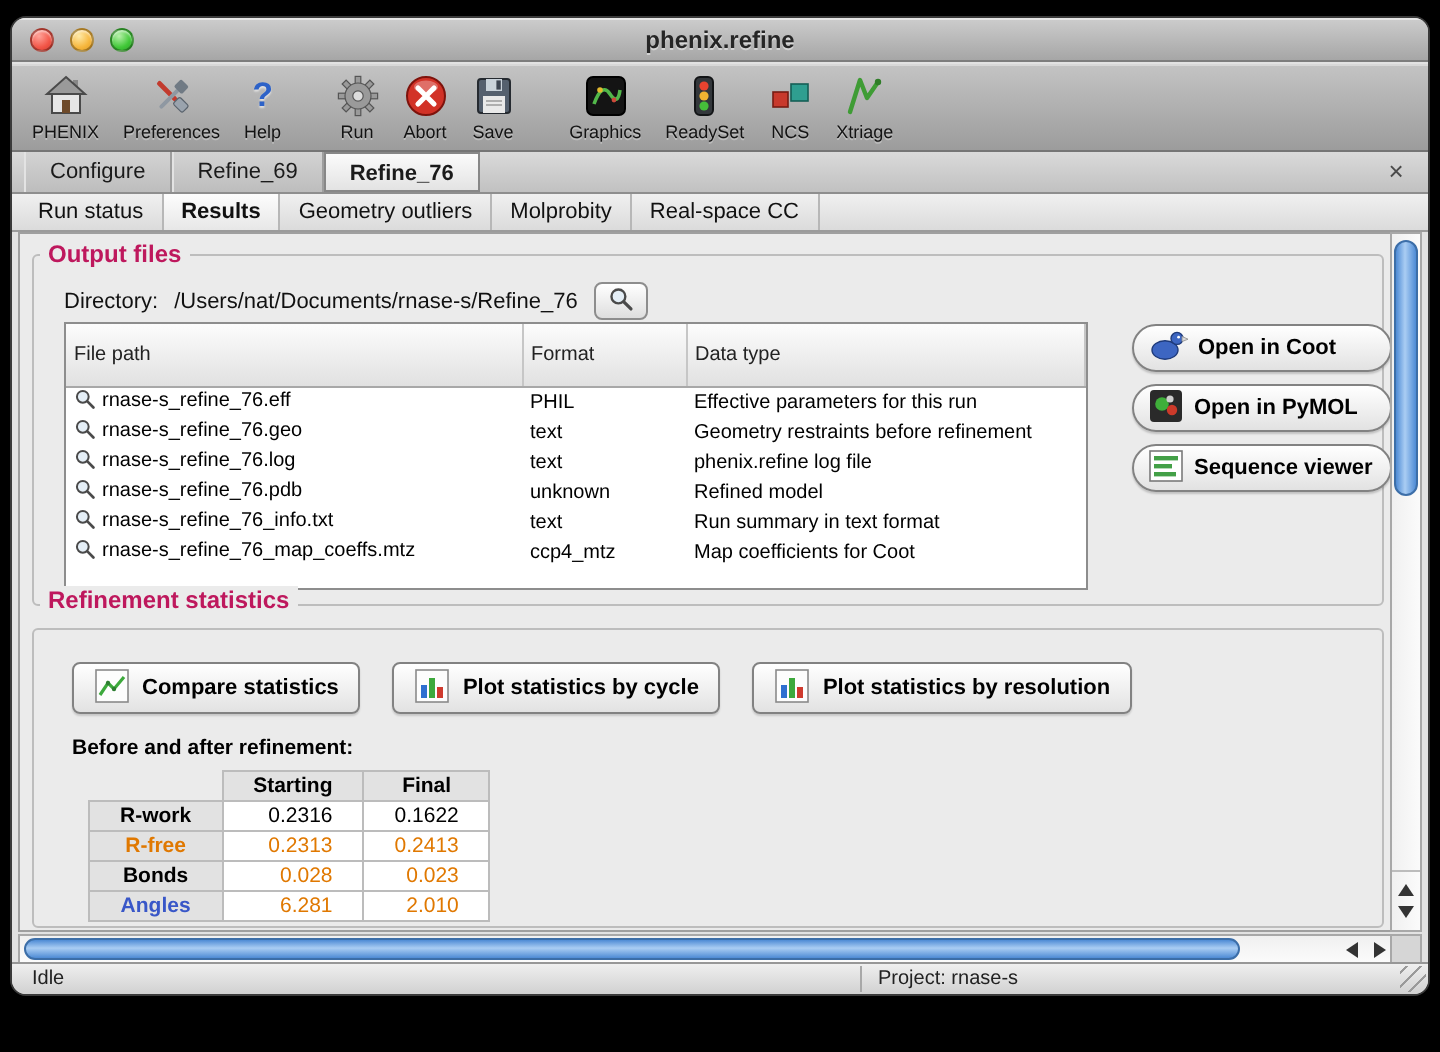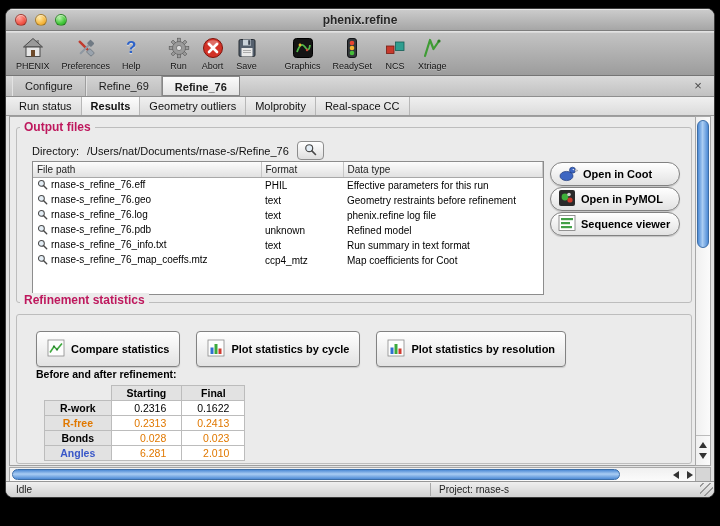--- a/index.html
+++ b/index.html
@@ -69,35 +69,35 @@
              gap:8px; font-size:11px; color:#111; }
   .mini-btn { width:27px; height:19px; border:1px solid #8d8d8d; border-radius:4px;
               background:linear-gradient(#ffffff,#dedede); display:flex; align-items:center;
               justify-content:center; }
 
   .files-wrap { position:absolute; left:22px; top:44px; width:512px; height:134px;
                 background:#fff; border:1px solid #8d8d8d; overflow:hidden; }
   table.files { border-collapse:collapse; width:100%; font-size:10px; table-layout:fixed; }
   table.files th { background:linear-gradient(#fcfcfc,#e1e1e1); border-right:1px solid #c6c6c6;
                    border-bottom:1px solid #a8a8a8; font-weight:normal; text-align:left;
-                   padding:2px 4px; height:15px; color:#222; overflow:hidden; white-space:nowrap; }
+                   padding:10px 4px; height:15px; color:#222; overflow:hidden; white-space:nowrap; }
   table.files td { padding:0 4px; height:13px; line-height:13px; white-space:nowrap;
                    overflow:hidden; color:#000; }
   .col-file { width:228px; } .col-format { width:82px; }
   .mag { display:inline-block; vertical-align:-2px; margin-right:3px; }
 
-  .actions { position:absolute; left:540px; top:45px; width:130px; display:flex;
-             flex-direction:column; gap:1px;justify-content:flex-end; }
+  .actions { position:absolute; left:556px; top:45px; width:130px; display:flex;
+             flex-direction:column; gap:6px;justify-content:flex-end; }
   .action-btn { height:24px; border:1px solid #828282; border-radius:12px;
                 background:linear-gradient(#ffffff,#e2e2e2); display:flex; align-items:center;
                 gap:5px; padding:0 7px; font-size:11px; font-weight:bold; color:#000;
                 box-shadow:0 1px 1px rgba(0,0,0,.18); white-space:nowrap; }
 
   .stat-buttons { position:absolute; left:26px; top:214px; display:flex; gap:16px; }
-  .stat-btn { height:36px; border:1px solid #828282; border-radius:4px;
+  .stat-btn { height:26px; border:1px solid #828282; border-radius:4px;
               background:linear-gradient(#ffffff,#e2e2e2); display:flex; align-items:center;
               gap:6px; padding:4px 10px; font-size:11px; font-weight:bold; color:#000;
               box-shadow:0 1px 1px rgba(0,0,0,.15); white-space:nowrap; }
 
   .caption { position:absolute; left:26px; top:251px; font-size:10.5px; font-weight:bold; color:#000; }
 
   table.stats { position:absolute; left:34px; top:268px; border-collapse:collapse; font-size:10.5px; }
   table.stats th, table.stats td { border:1px solid #bcbcbc; padding:1px 15px; line-height:12px; }
   table.stats th.colh { background:#e2e2e2; font-weight:bold; text-align:center; min-width:46px; }
   table.stats th.rowl { background:#e2e2e2; font-weight:bold; text-align:center; min-width:52px; color:#000; }

